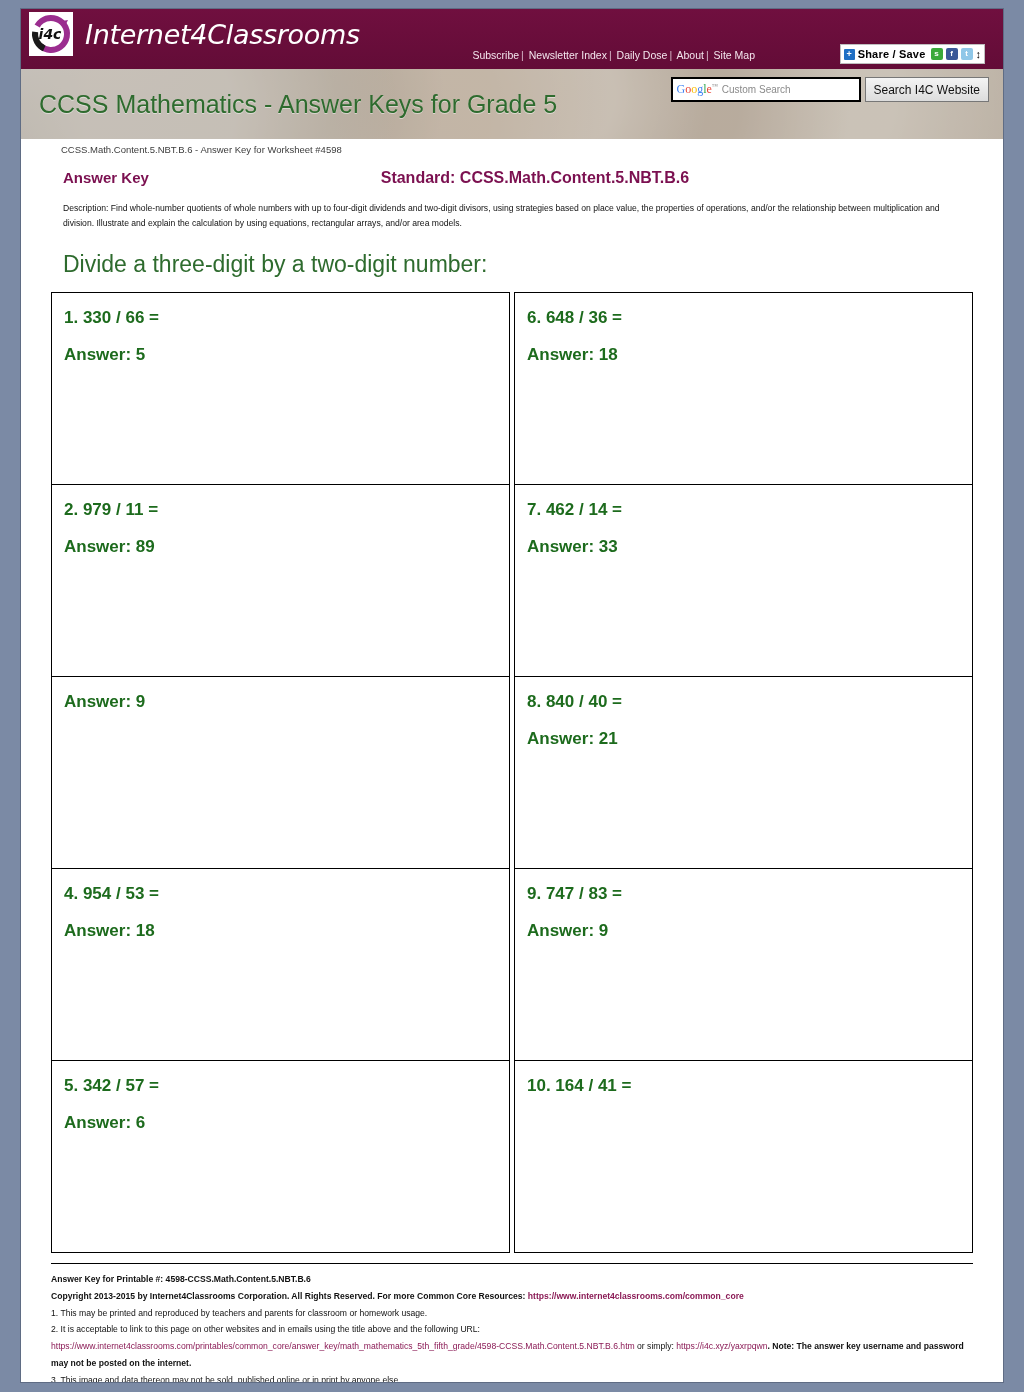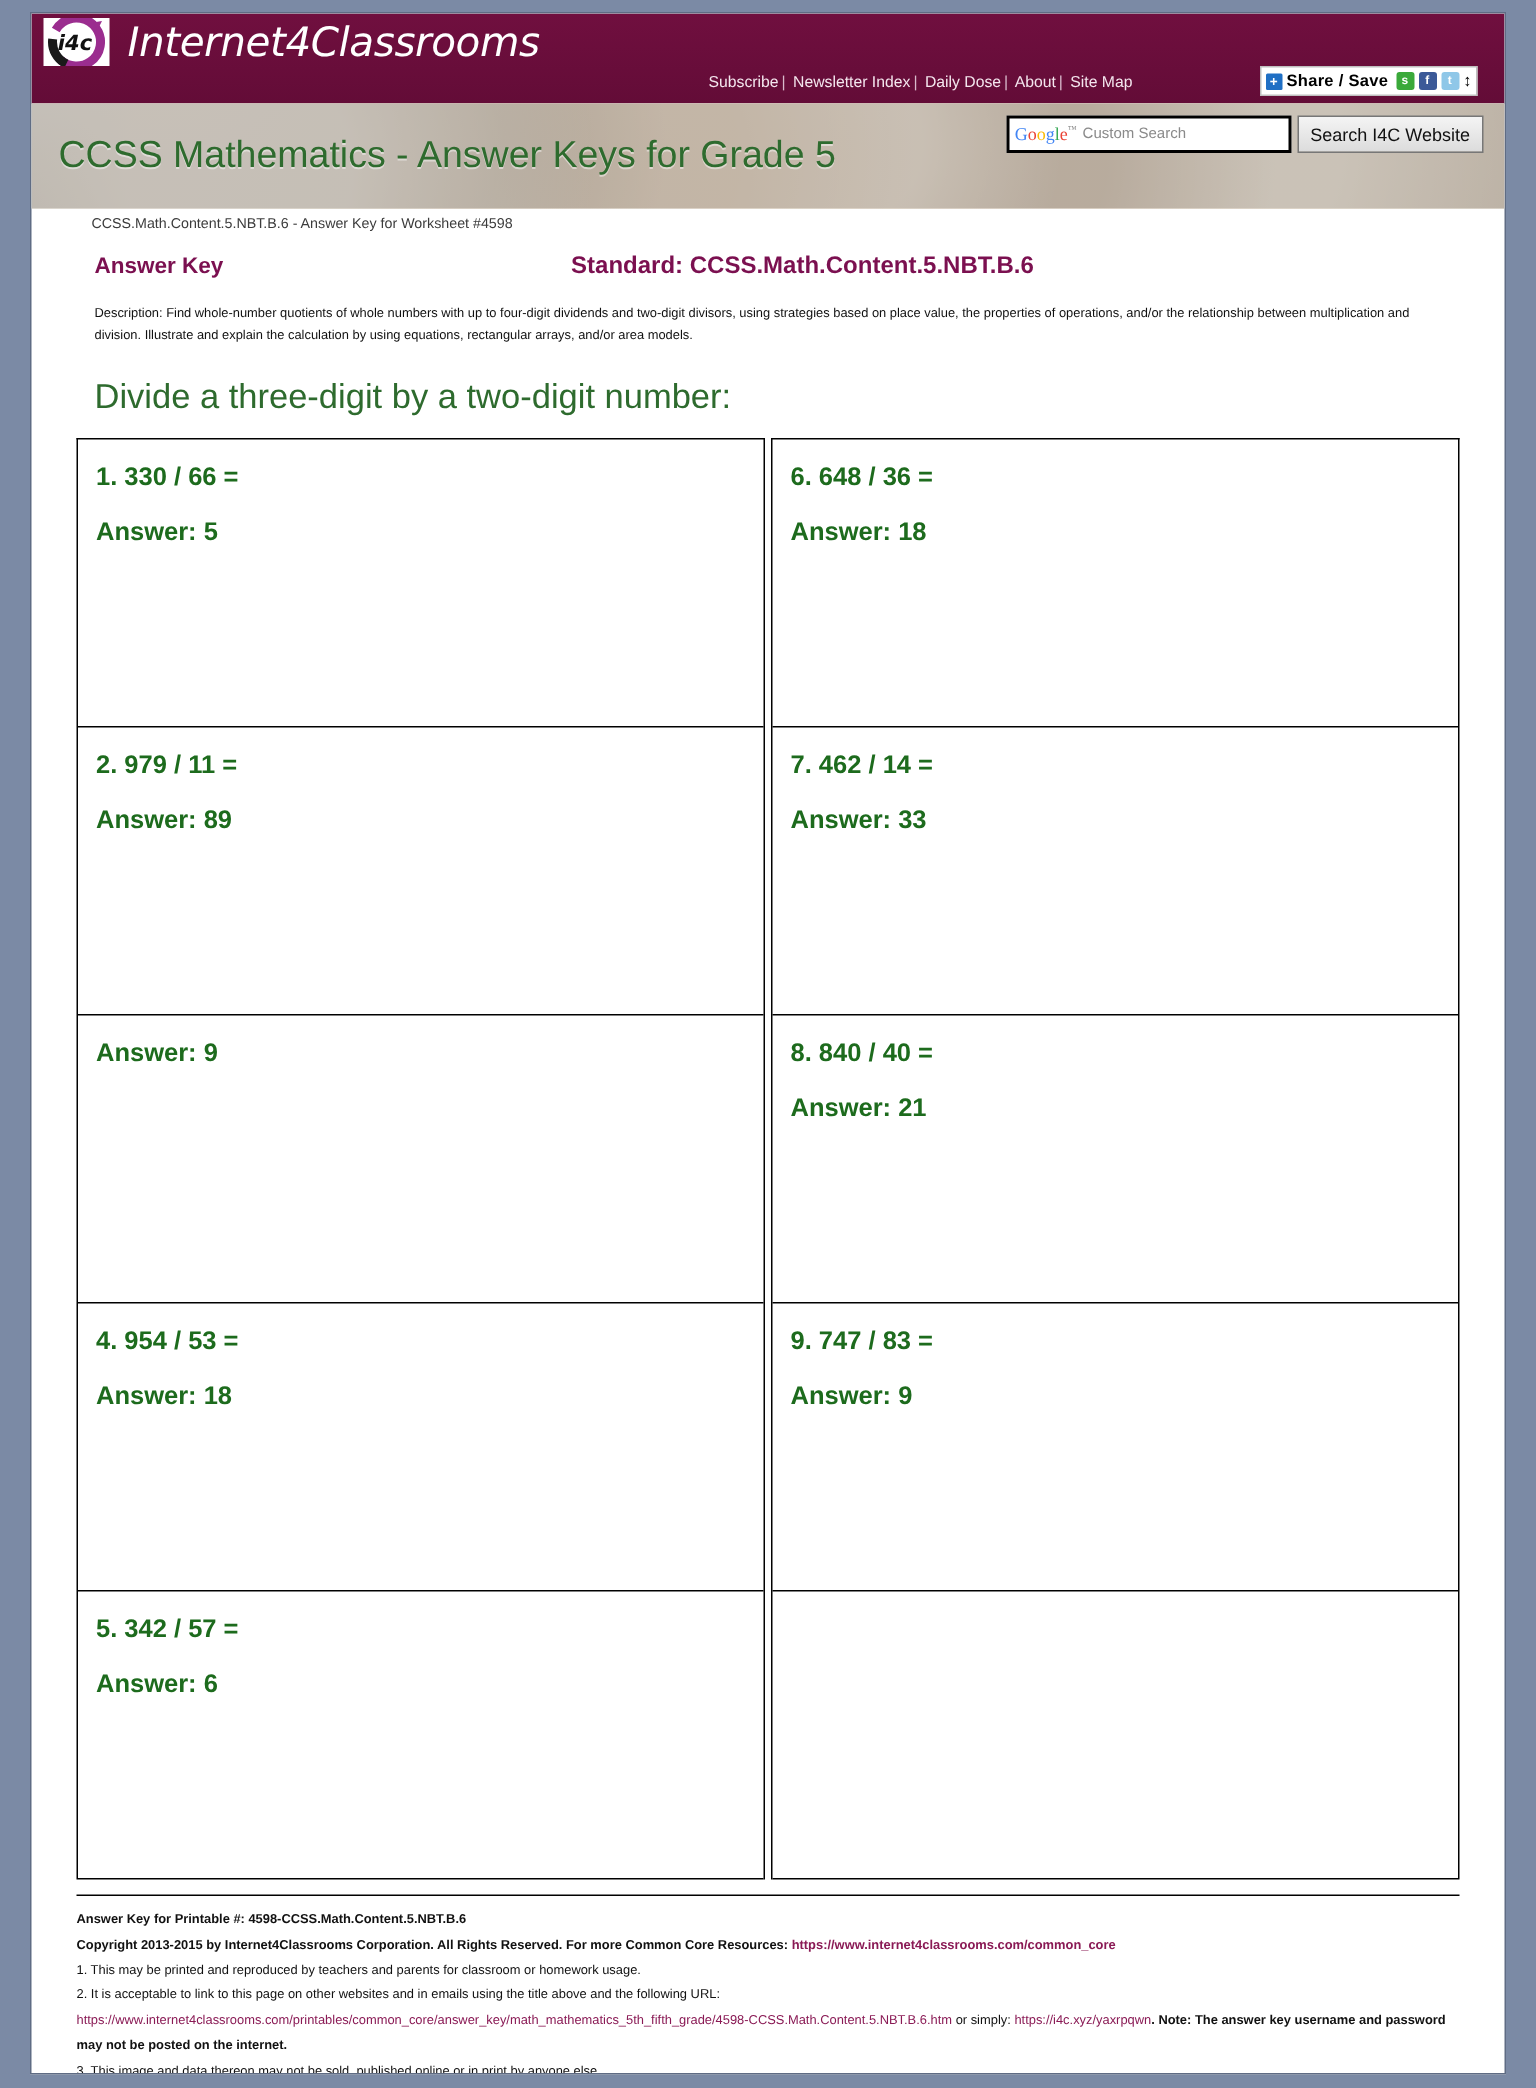--- a/index.html
+++ b/index.html
@@ -24,21 +24,21 @@
     position:relative;
     height:60px;
     background:#6b0f3c;
     background:linear-gradient(to bottom,#700f3f 0%,#630c37 100%);
   }
   .logo-block {
     position:absolute; left:8px; top:3px;
     display:flex; align-items:center;
   }
   .logo-sq {
-    width:44px; height:32px;
+    width:44px; height:44px;
     background:#ffffff;
     position:relative;
     display:flex; align-items:center; justify-content:center;
     overflow:hidden;
   }
   .logo-sq svg { display:block; }
   .brand-text {
     margin-left:12px;
     color:#ffffff;
     font-family:"DejaVu Sans", sans-serif;
@@ -320,20 +320,21 @@
         </div>
         <div class="cell">
           <div class="q-line">8. 840 / 40 =</div>
           <div class="a-line">Answer: 21</div>
         </div>
         <div class="cell">
           <div class="q-line">9. 747 / 83 =</div>
           <div class="a-line">Answer: 9</div>
         </div>
         <div class="cell">
+          <div class="q-line">10. 164 / 41 =</div>
         </div>
       </div>
 
     </div>
 
     <div class="footer">
       <p class="footer-line bold">Answer Key for Printable #: 4598-CCSS.Math.Content.5.NBT.B.6</p>
       <p class="footer-line bold">
         <span>Copyright 2013-2015 by Internet4Classrooms Corporation. All Rights Reserved. For more Common Core Resources:</span>
         <a href="#">https://www.internet4classrooms.com/common_core</a>

